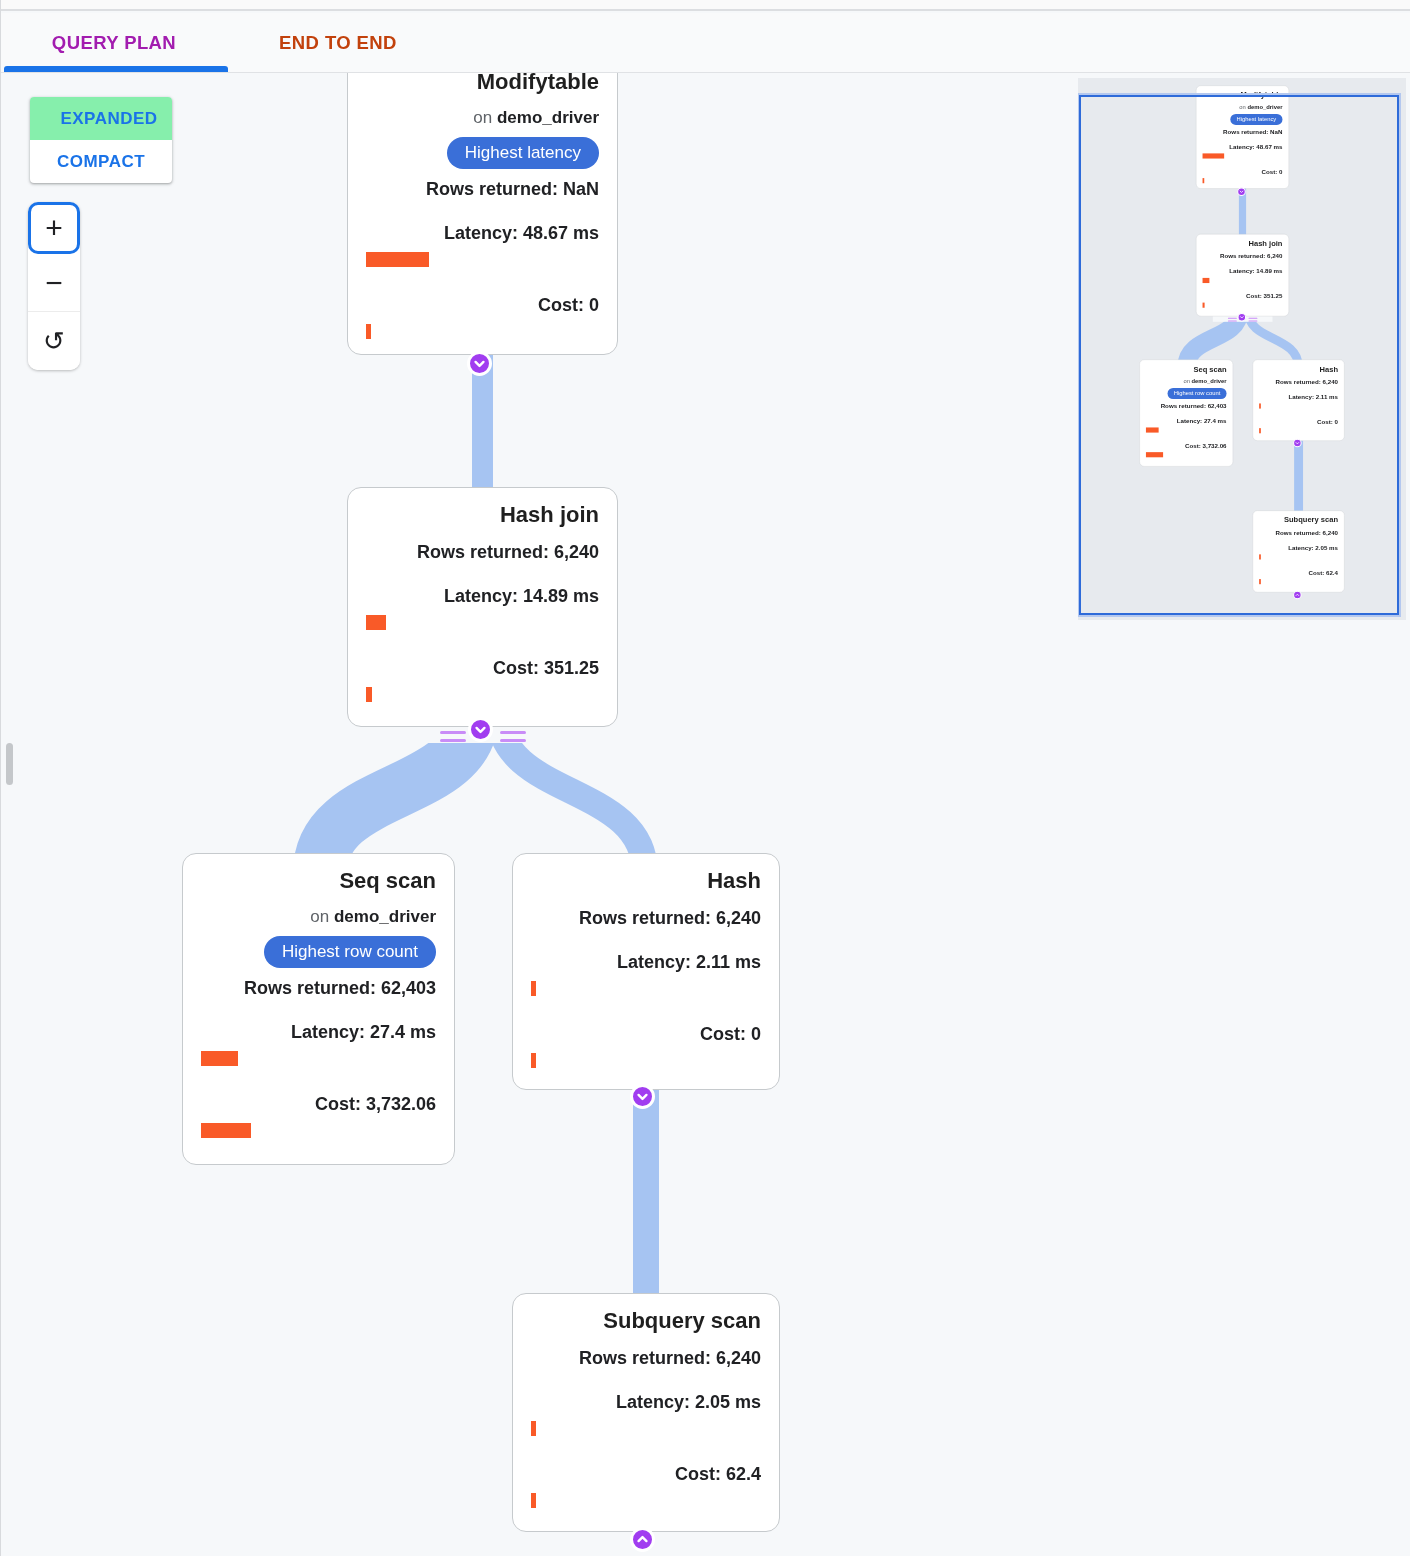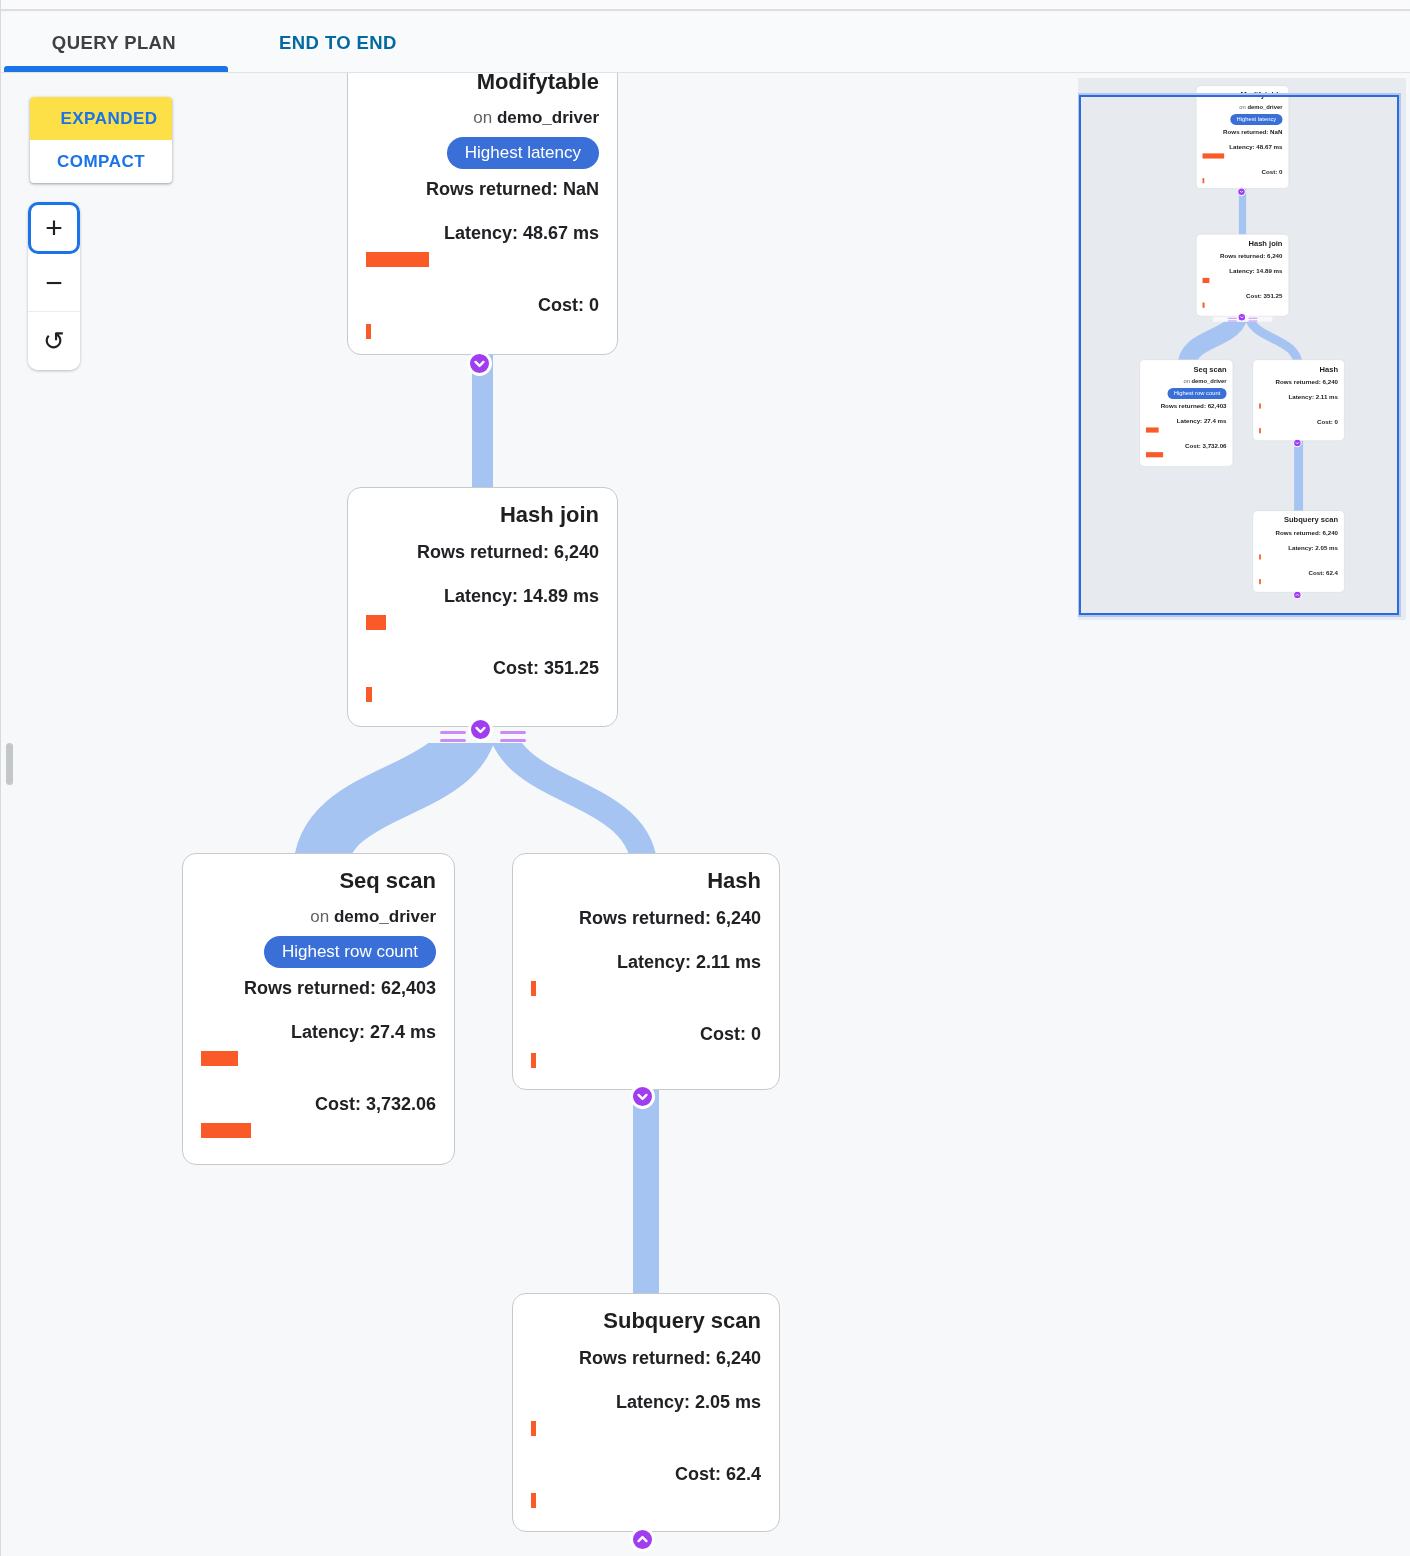--- a/index.html
+++ b/index.html
@@ -6,33 +6,33 @@
   html,body { width:1410px; height:1556px; overflow:hidden; }
   body { font-family:"Liberation Sans", sans-serif; background:#f6f8fa; position:relative; }
 
   .app { position:absolute; inset:0; }
   .left-border { position:absolute; left:0; top:0; bottom:0; width:1px; background:#d8dadd; z-index:60; }
 
   
   .top-strip { position:absolute; left:0; top:0; width:100%; height:11px; background:#fafafa; border-bottom:2px solid #dcdee1; z-index:40; }
   .tabbar { position:absolute; left:0; top:13px; width:100%; height:60px; background:#f9fafb; border-bottom:1px solid #e0e2e5; z-index:40; display:flex; }
   .tab { position:relative; height:100%; display:flex; align-items:center; justify-content:center; font-size:18.5px; font-weight:700; letter-spacing:0.4px; cursor:pointer; }
-  .tab.t1 { width:228px; color:#404040;text-align:center; }
-  .tab.t2 { width:220px; color:#0369a1; }
+  .tab.t1 { width:228px; color:#a21caf;text-align:center; }
+  .tab.t2 { width:220px; color:#c2410c; }
   .tab-underline { position:absolute; left:4px; bottom:0; width:224px; height:6px; background:#1a73e8; border-radius:3px 3px 0 0; }
 
   
   .content { position:absolute; left:0; top:73px; width:1410px; height:1483px; background:#f6f8fa; overflow:hidden;text-align:right; }
 
   
   .view-toggle { position:absolute; left:30px; top:24px; width:142px; border-radius:4px; overflow:hidden; background:#fff;
                  box-shadow:0 1px 2px rgba(60,64,67,.3), 0 1px 3px 1px rgba(60,64,67,.15); z-index:30; }
   .view-toggle .row { height:43px; display:flex; align-items:center; justify-content:center; font-size:17px; font-weight:700;
                       letter-spacing:0.5px; color:#1a73e8; cursor:pointer; }
-  .view-toggle .row.active { background:#fde047;padding-left:16px; }
+  .view-toggle .row.active { background:#86efac;padding-left:16px; }
 
   .zoom-controls { position:absolute; left:28px; top:129px; width:52px; border-radius:10px; background:#fff;
                    box-shadow:0 1px 3px rgba(0,0,0,.25); z-index:30; }
   .zoom-btn { width:52px; display:flex; align-items:center; justify-content:center; color:#202124; cursor:pointer; background:#fff; }
   .zoom-in { height:52px; border:3px solid #1a73e8; border-radius:10px; font-size:30px; font-weight:400; }
   .zoom-out { height:57px; font-size:30px; border-radius:0; }
   .zoom-divider { height:1px; background:#ececec; }
   .zoom-reset { height:58px; font-size:26px; border-radius:0 0 10px 10px; }
 
   .scroll-thumb { position:absolute; left:6px; top:670px; width:7px; height:42px; background:#c4c7ca; border-radius:4px; z-index:30; }

